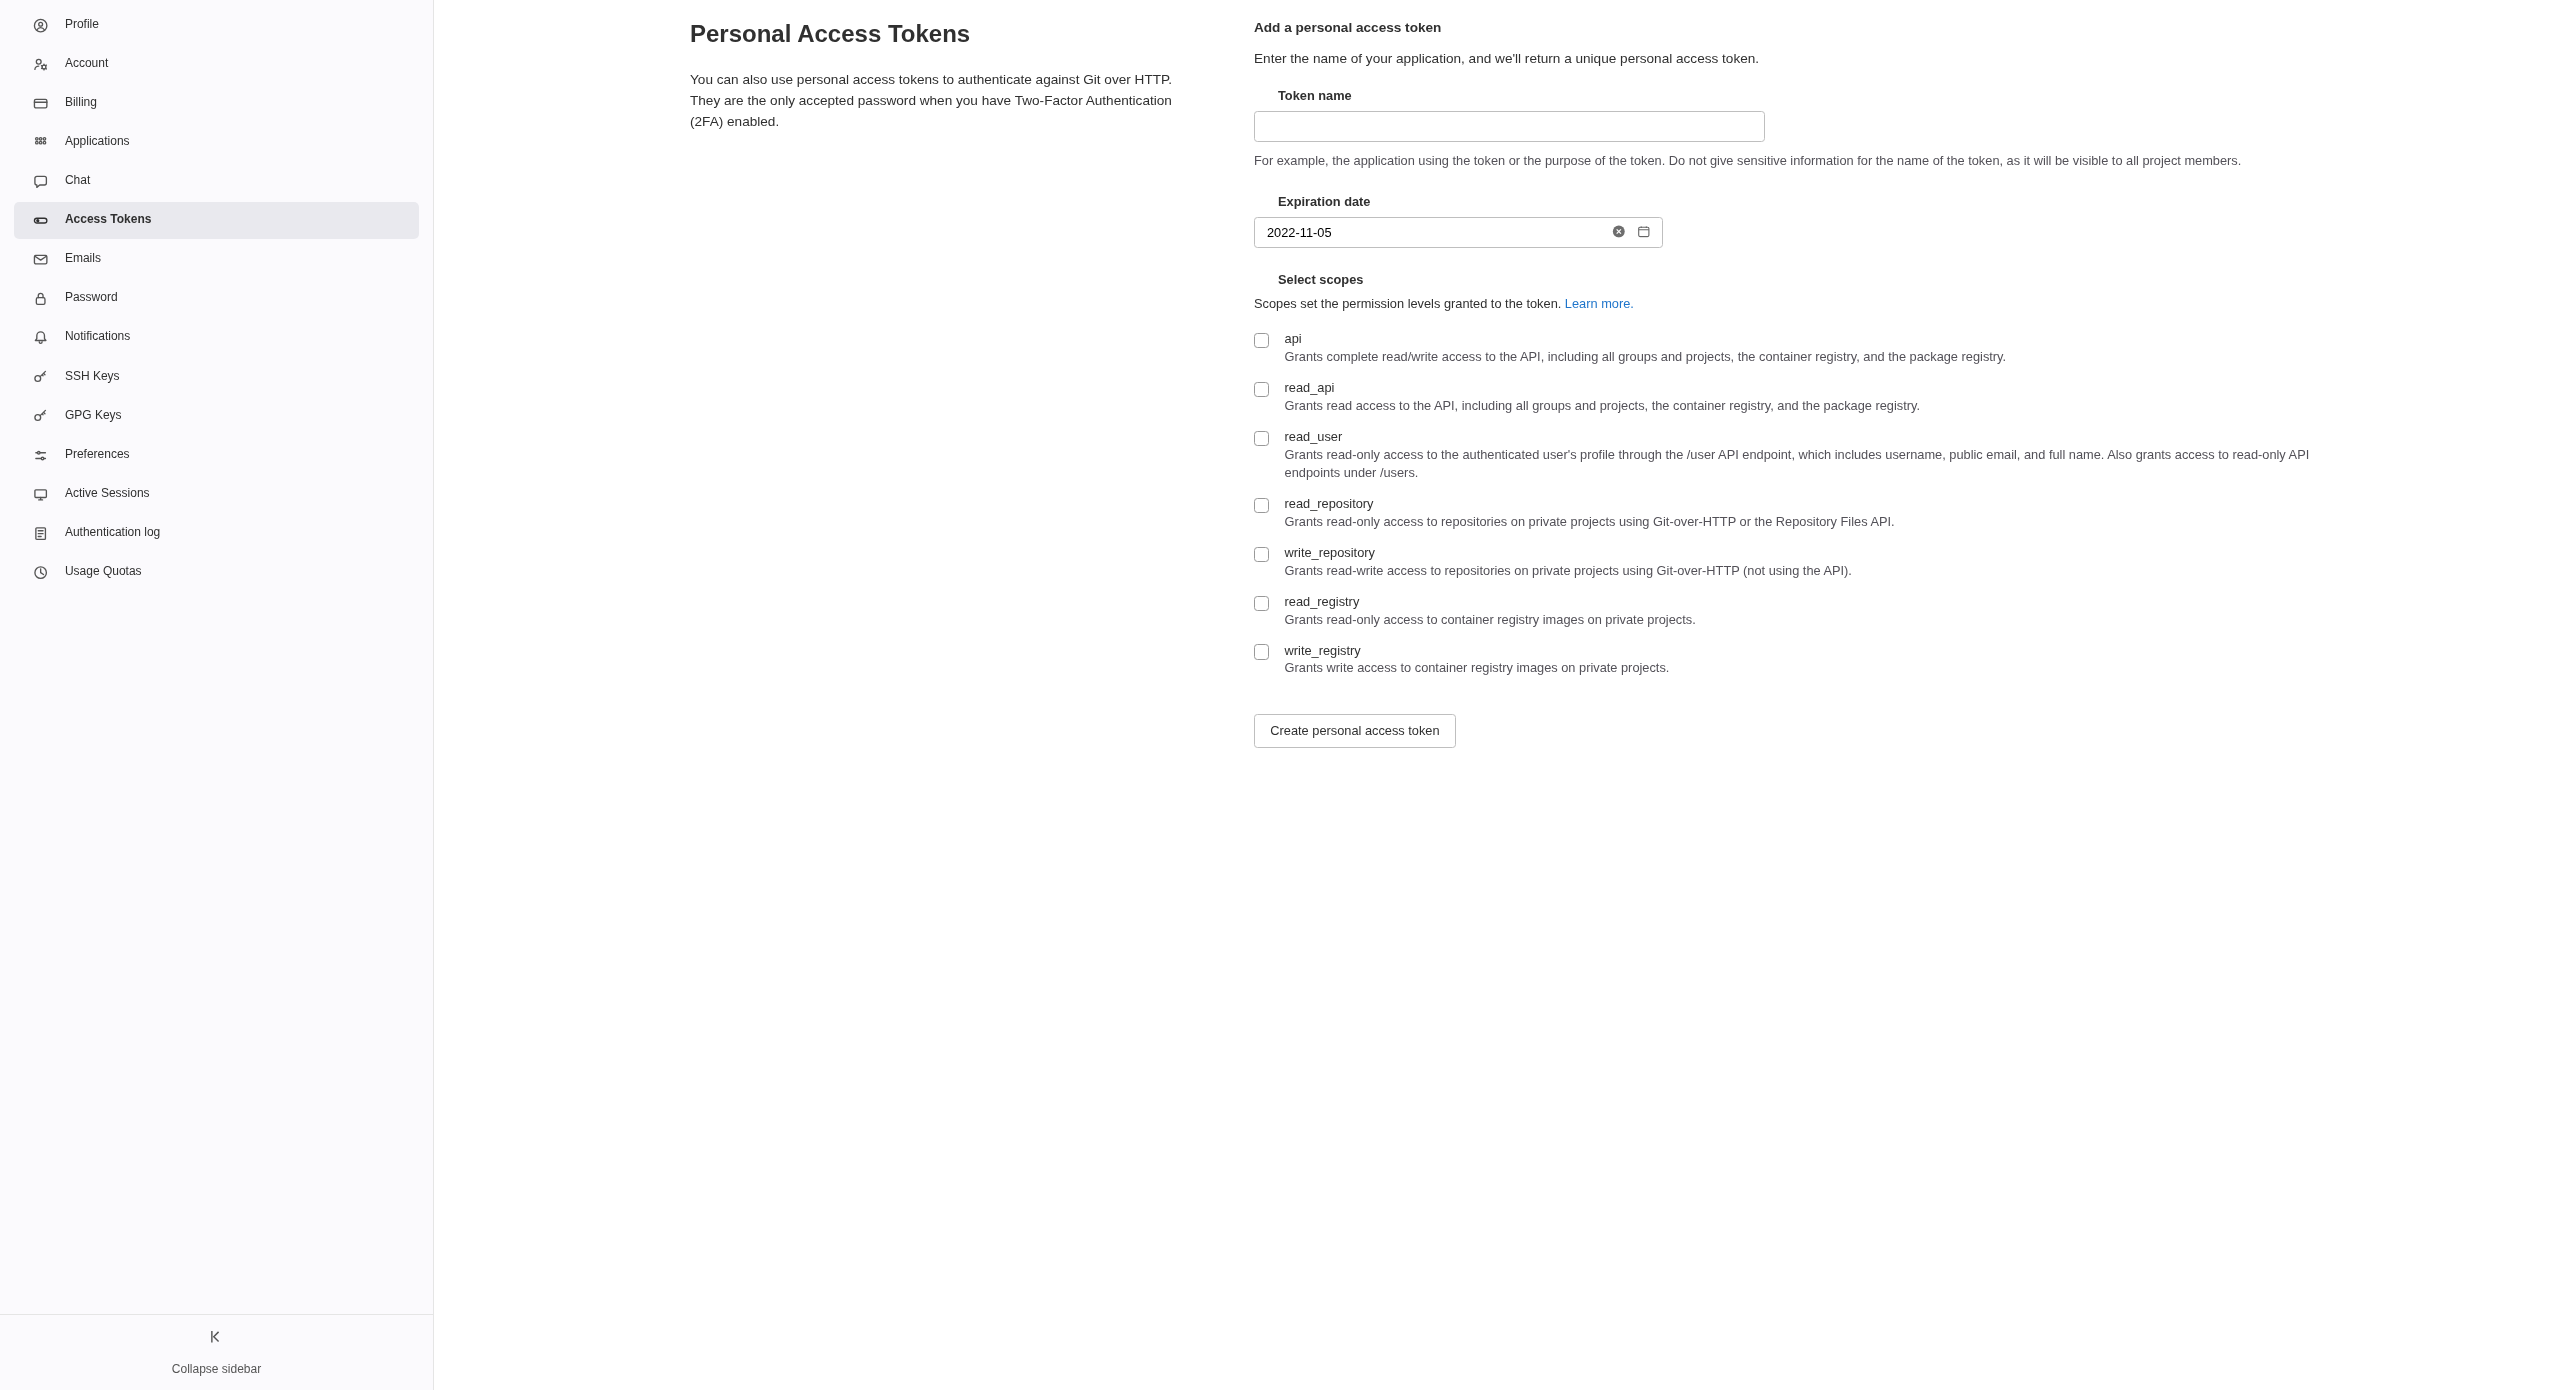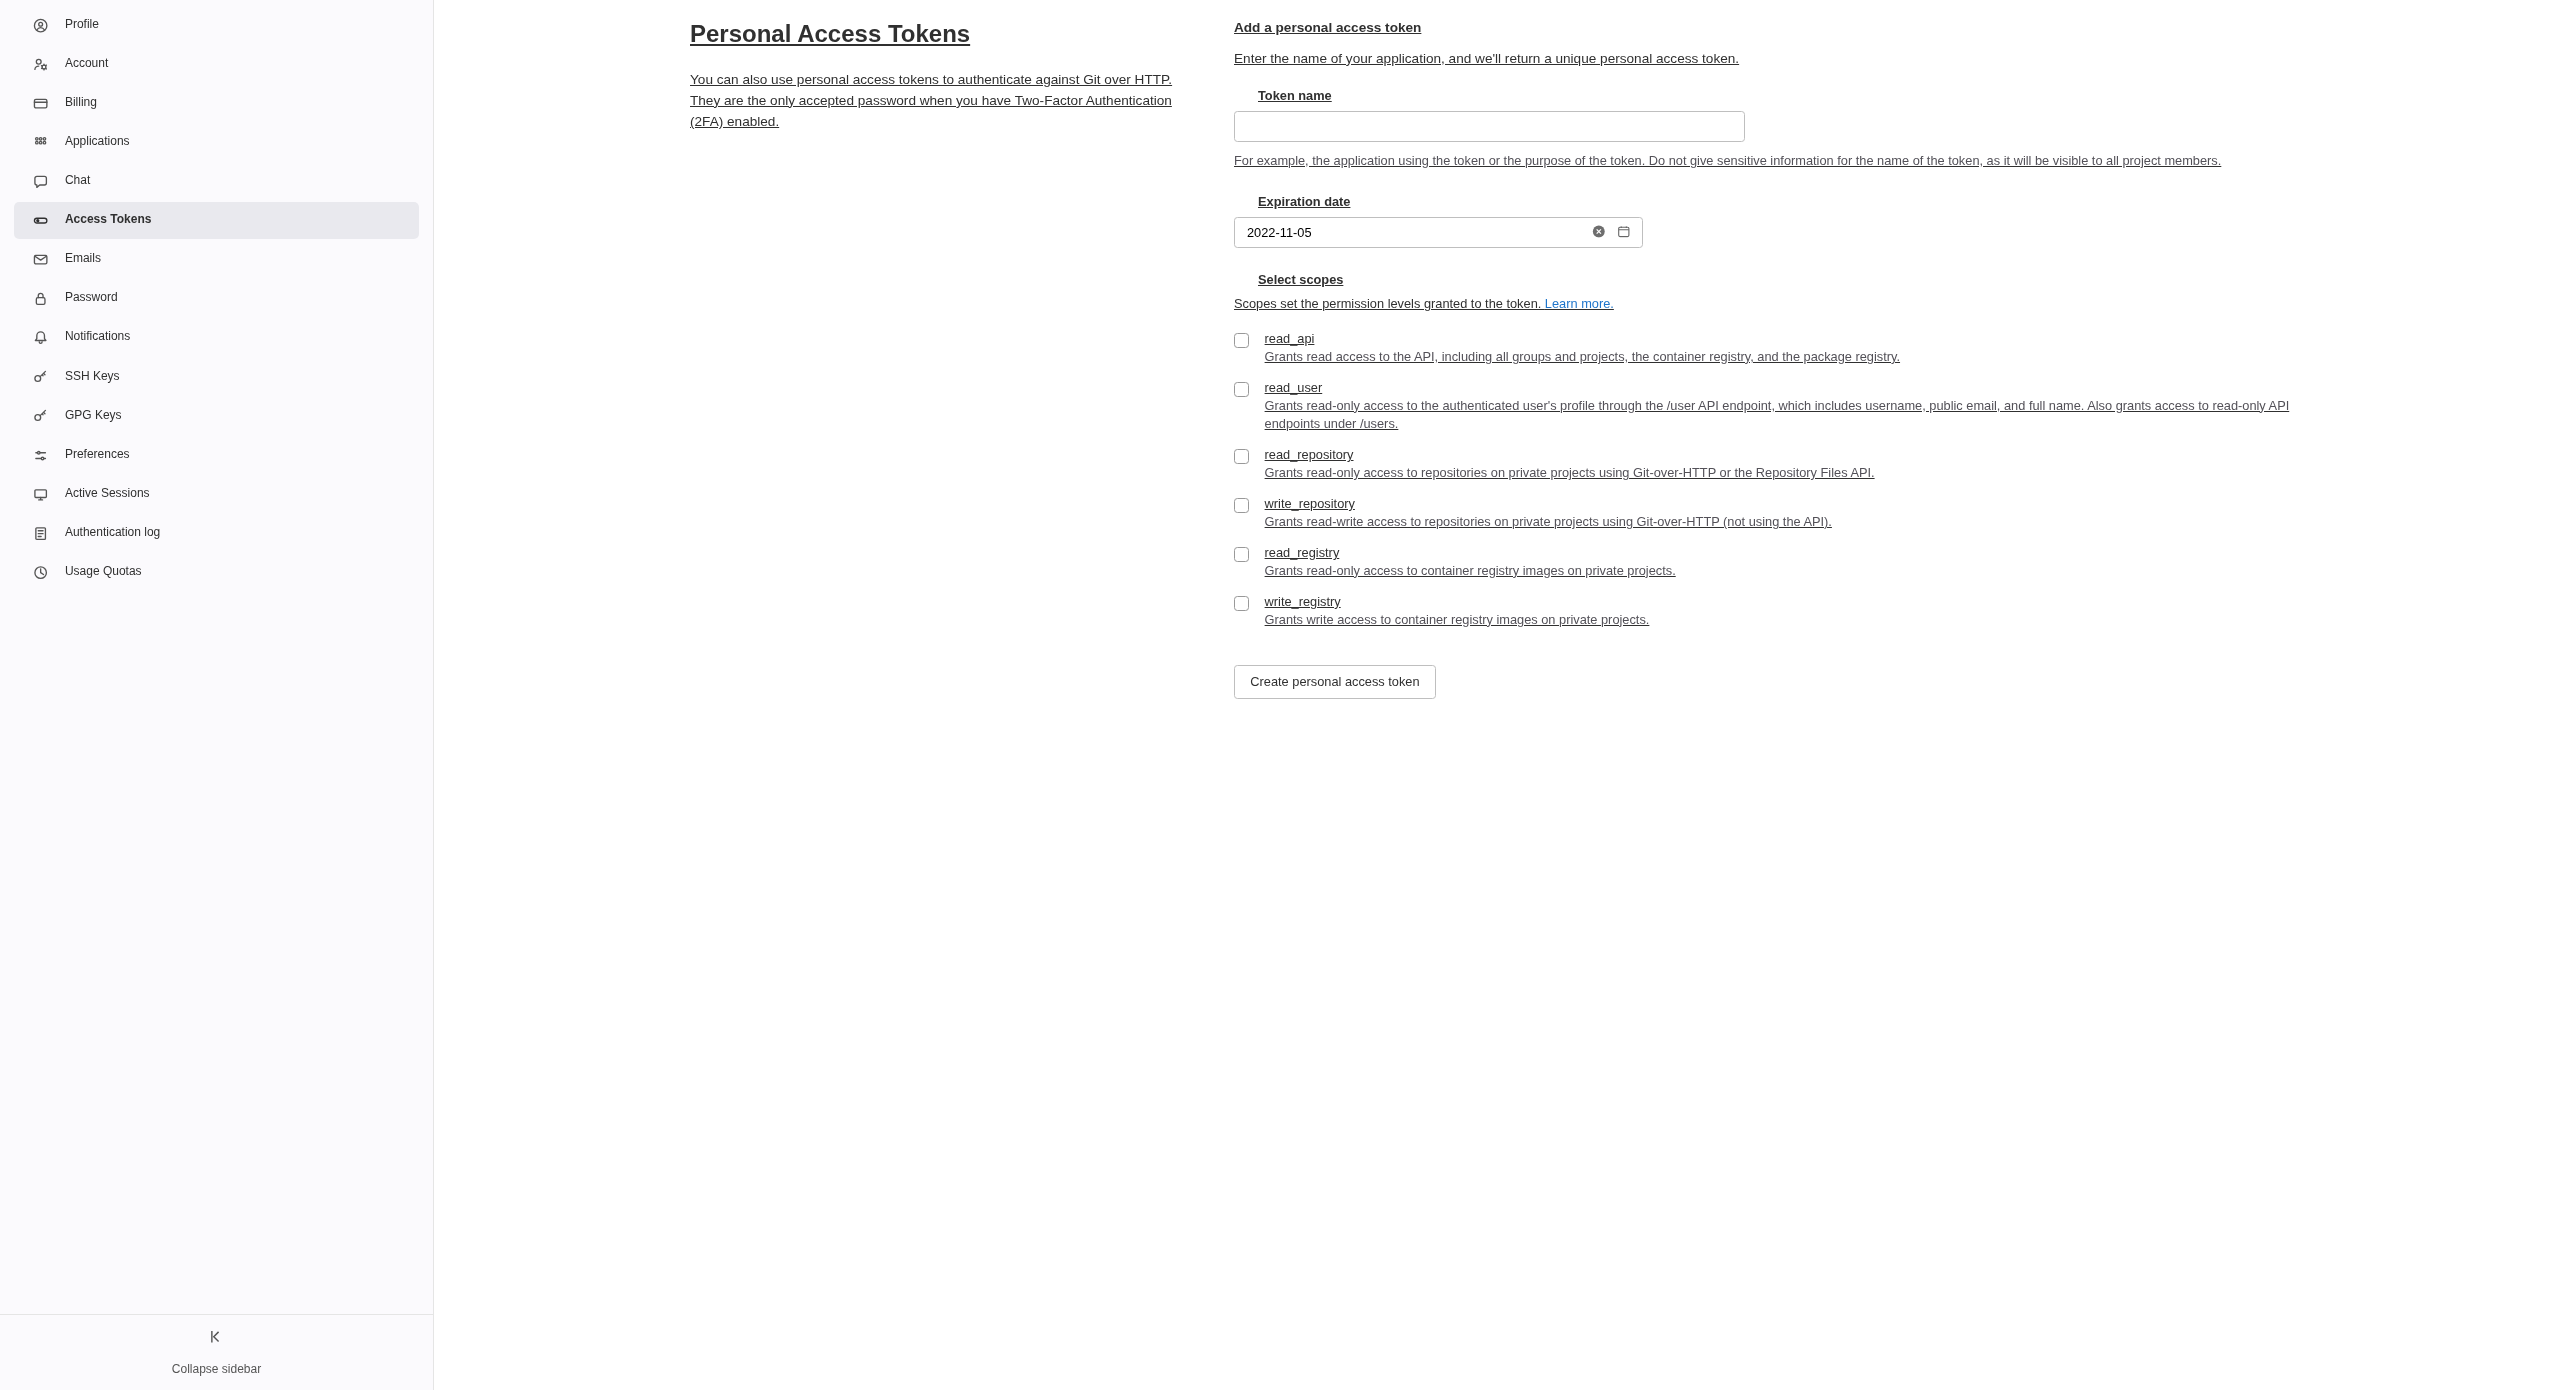--- a/index.html
+++ b/index.html
@@ -58,22 +58,21 @@
       align-items: center;
       gap: 15.3px;
       cursor: pointer;
       color: #555;
       flex-direction: column;
     }
     .main {
       flex: 1;
       display: flex;
       padding: 20.4px 0 0 256px;
-      gap: 33px;
-      text-decoration: underline;
+      gap: 53px;
     }
     .left-col { width: 511px; }
     .left-col h1 {
       font-size: 24px;
       font-weight: 600;
       margin-bottom: 20.4px;
       color: #303030;
     }
     .left-col p {
       font-size: 13.6px;
@@ -343,20 +342,27 @@
 
     <label class="form-label">Select scopes</label>
     <p class="scope-desc">
       <span>Scopes set the permission levels granted to the token. </span><a href="#">Learn more.</a>
     </p>
 
     <div id="scopes-container">
         <div class="scope-row">
           <div class="scope-cb"></div>
           <div class="scope-body">
+            <div class="scope-name">api</div>
+            <div class="scope-help">Grants complete read/write access to the API, including all groups and projects, the container registry, and the package registry.</div>
+          </div>
+        </div>
+        <div class="scope-row">
+          <div class="scope-cb"></div>
+          <div class="scope-body">
             <div class="scope-name">read_api</div>
             <div class="scope-help">Grants read access to the API, including all groups and projects, the container registry, and the package registry.</div>
           </div>
         </div>
         <div class="scope-row">
           <div class="scope-cb"></div>
           <div class="scope-body">
             <div class="scope-name">read_user</div>
             <div class="scope-help">Grants read-only access to the authenticated user's profile through the /user API endpoint, which includes username, public email, and full name. Also grants access to read-only API endpoints under /users.</div>
           </div>

